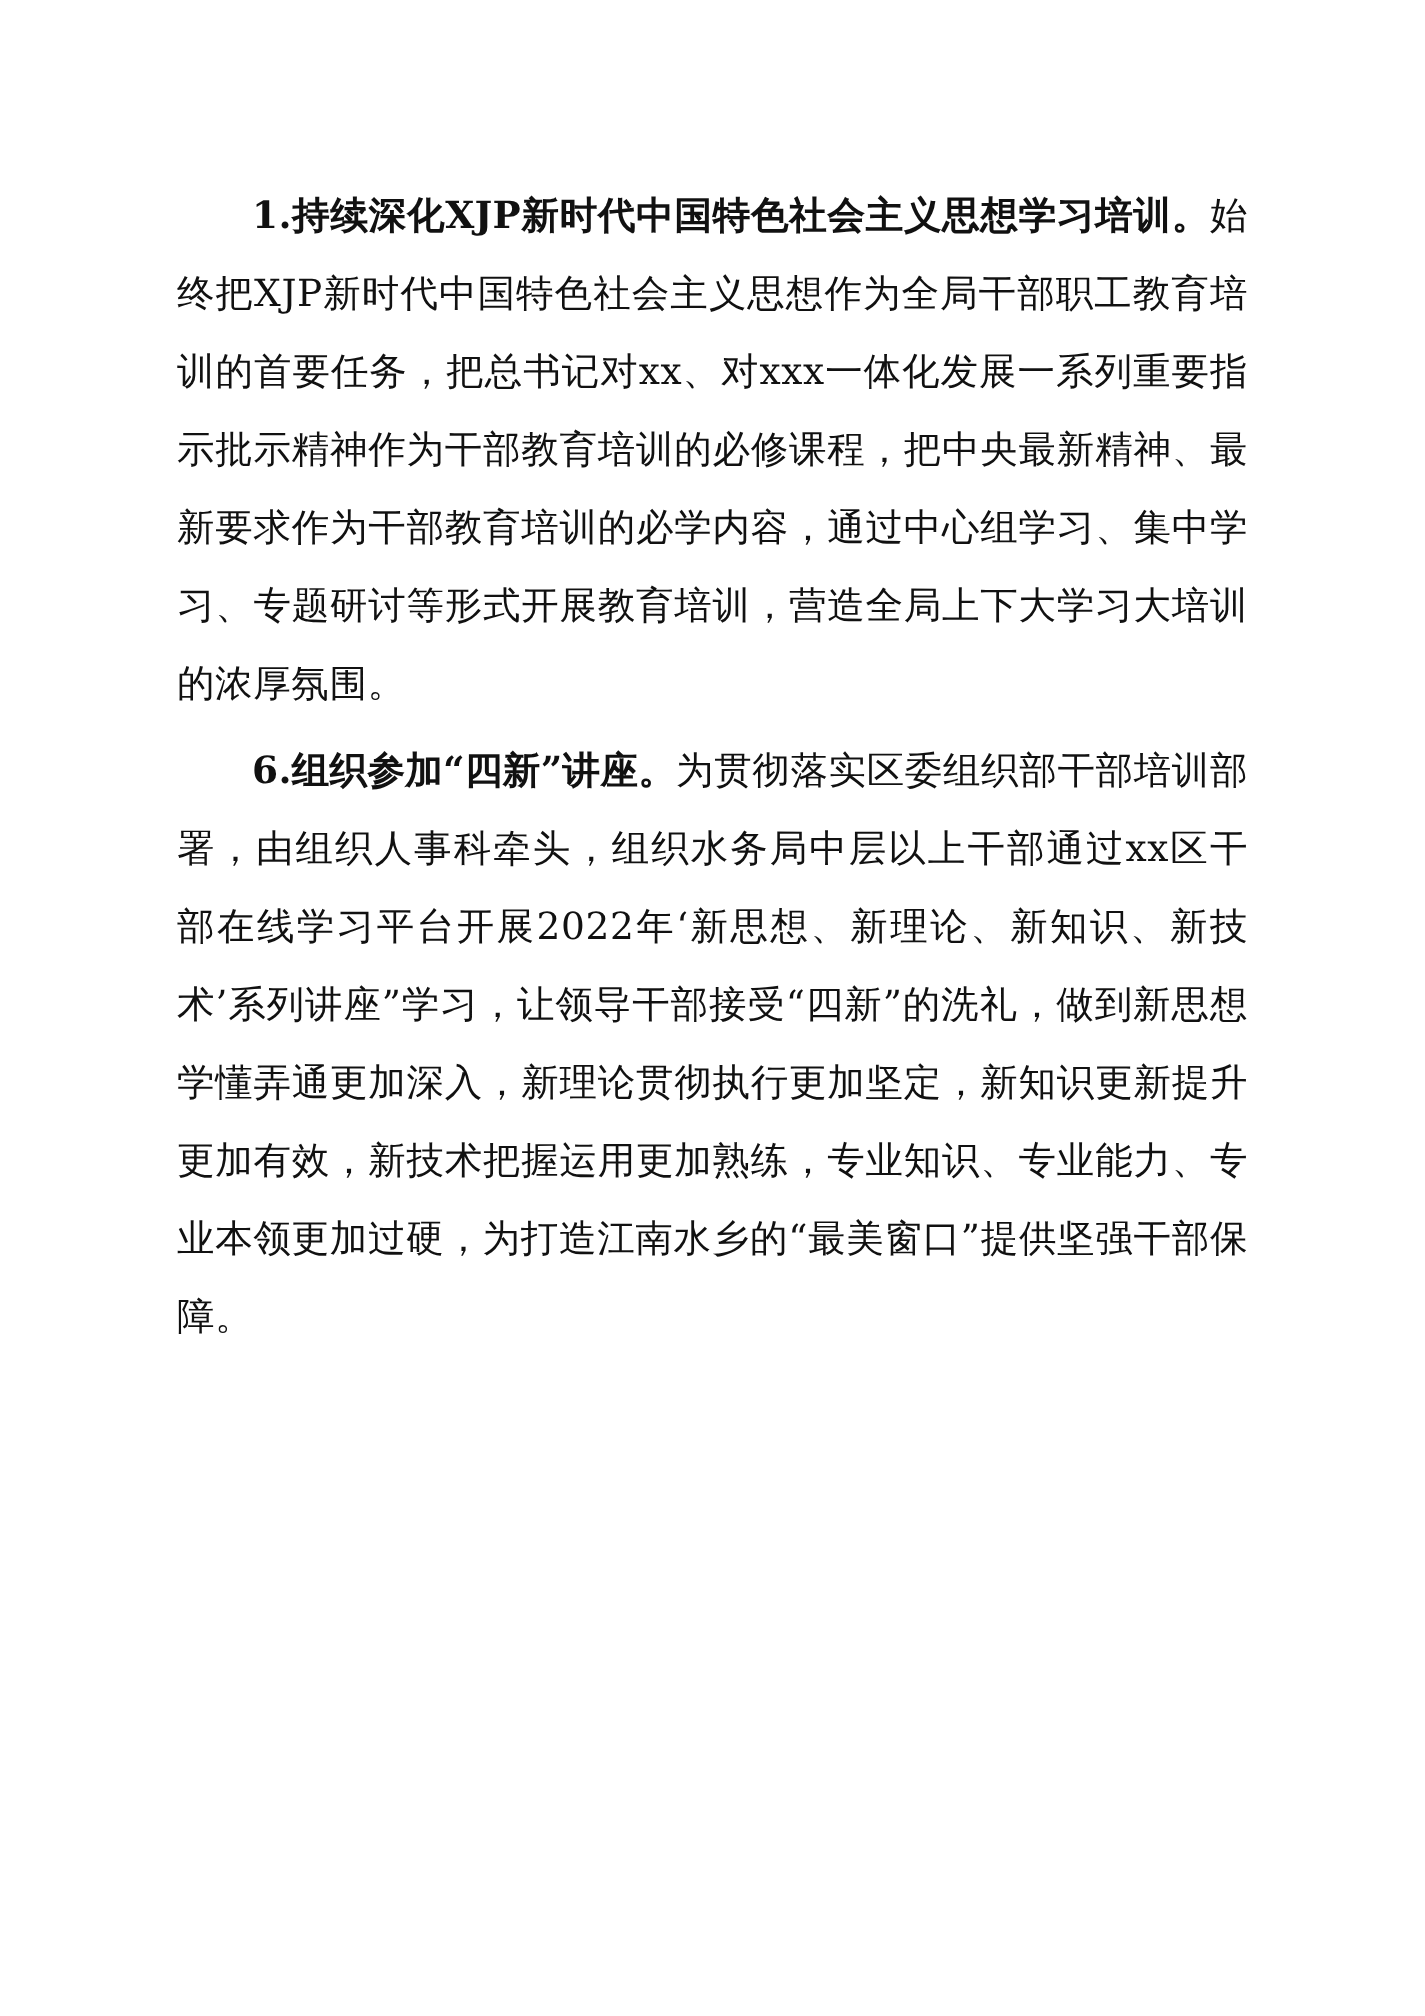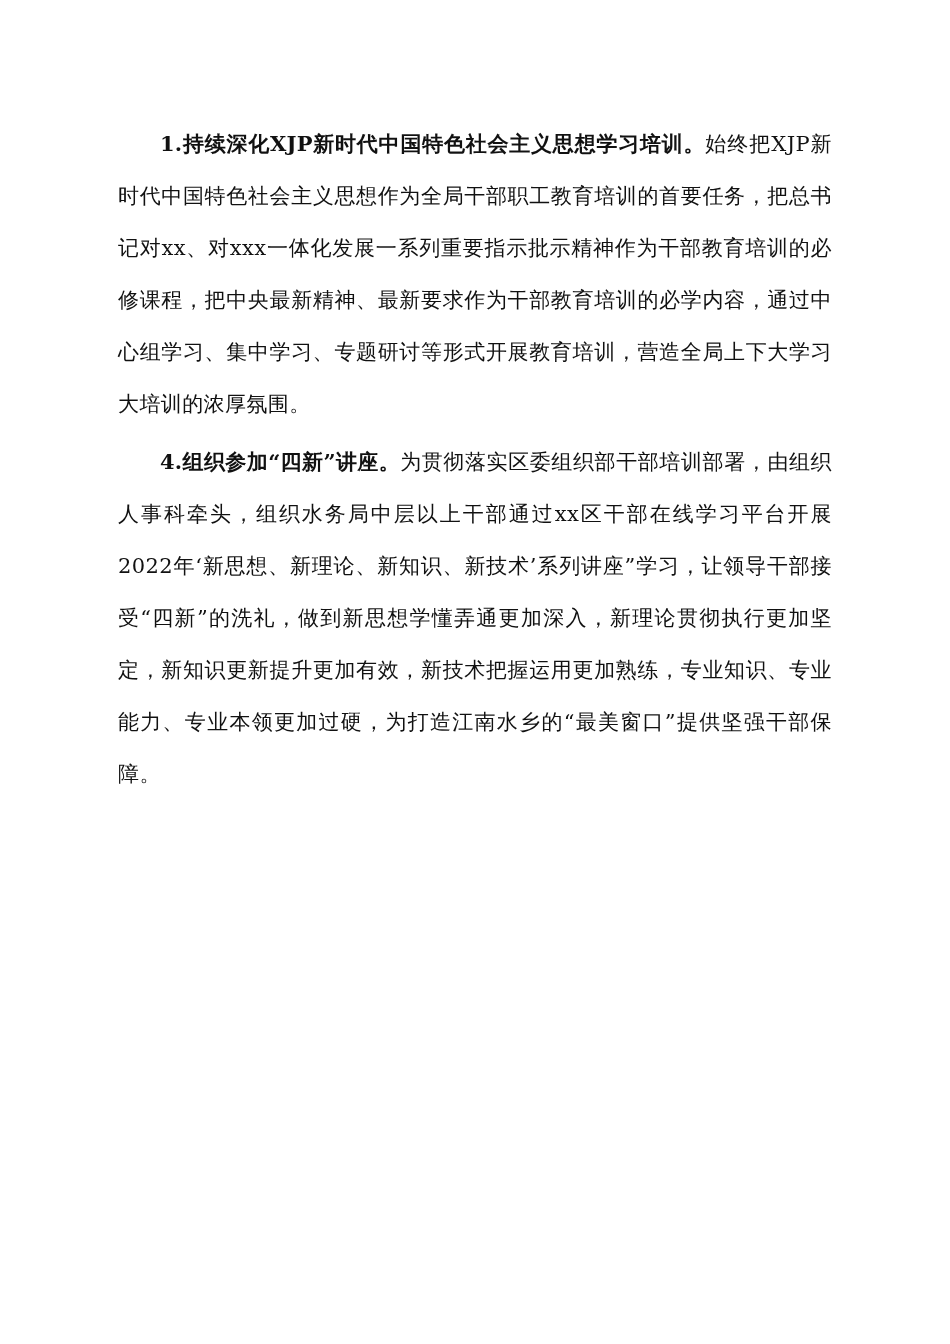--- a/index.html
+++ b/index.html
@@ -15,21 +15,21 @@
     overflow: hidden;
   }
   .page {
     width: 950px;
     height: 1344px;
     box-sizing: border-box;
     padding: 118px 118px 40px 118px;
     background: #ffffff;
   }
   .doc-body {
-    font-size: 21px;
+    font-size: 25px;
     line-height: 52px;
     letter-spacing: 0.4px;
     text-align: justify;
     text-justify: inter-ideograph;
   }
   .para {
     margin: 0 0 6px 0;
     text-indent: 2em;
   }
   .para .lead {
@@ -45,18 +45,18 @@
 
 <div class="page">
   <div class="doc-body">
 
     <p class="para">
       <span class="lead">1.持续深化XJP新时代中国特色社会主义思想学习培训。</span><span class="rest">始终把XJP新时代中国特色社会主义思想作为全局干部职工教育培训的首要任务，把总书记对xx、对xxx一体化发展一系列重要指示批示精神作为干部教育培训的必修课程，把中央最新精神、最新要求作为干部教育培训的必学内容，通过中心组学习、集中学习、专题研讨等形式开展教育培训，营造全局上下大学习大培训的浓厚氛围。</span>
     </p>
 
 
     <p class="para">
-      <span class="lead">4.组织参加“四新”讲座。</span><span class="rest">为贯彻落实区委组织部干部培训部署，由组织人事科牵头，组织水务局中层以上干部通过xx区干部在线学习平台开展2022年‘新思想、新理论、新知识、新技术’系列讲座”学习，让领导干部接受“四新”的洗礼，做到新思想学懂弄通更加深入，新理论贯彻执行更加坚定，新知识更新提升更加有效，新技术把握运用更加熟练，专业知识、专业能力、专业本领更加过硬，为打造江南水乡的“最美窗口”提供坚强干部保障。</span>
+      <span class="lead">6.组织参加“四新”讲座。</span><span class="rest">为贯彻落实区委组织部干部培训部署，由组织人事科牵头，组织水务局中层以上干部通过xx区干部在线学习平台开展2022年‘新思想、新理论、新知识、新技术’系列讲座”学习，让领导干部接受“四新”的洗礼，做到新思想学懂弄通更加深入，新理论贯彻执行更加坚定，新知识更新提升更加有效，新技术把握运用更加熟练，专业知识、专业能力、专业本领更加过硬，为打造江南水乡的“最美窗口”提供坚强干部保障。</span>
     </p>
 
 
   </div>
 </div>
 
 </body></html>

